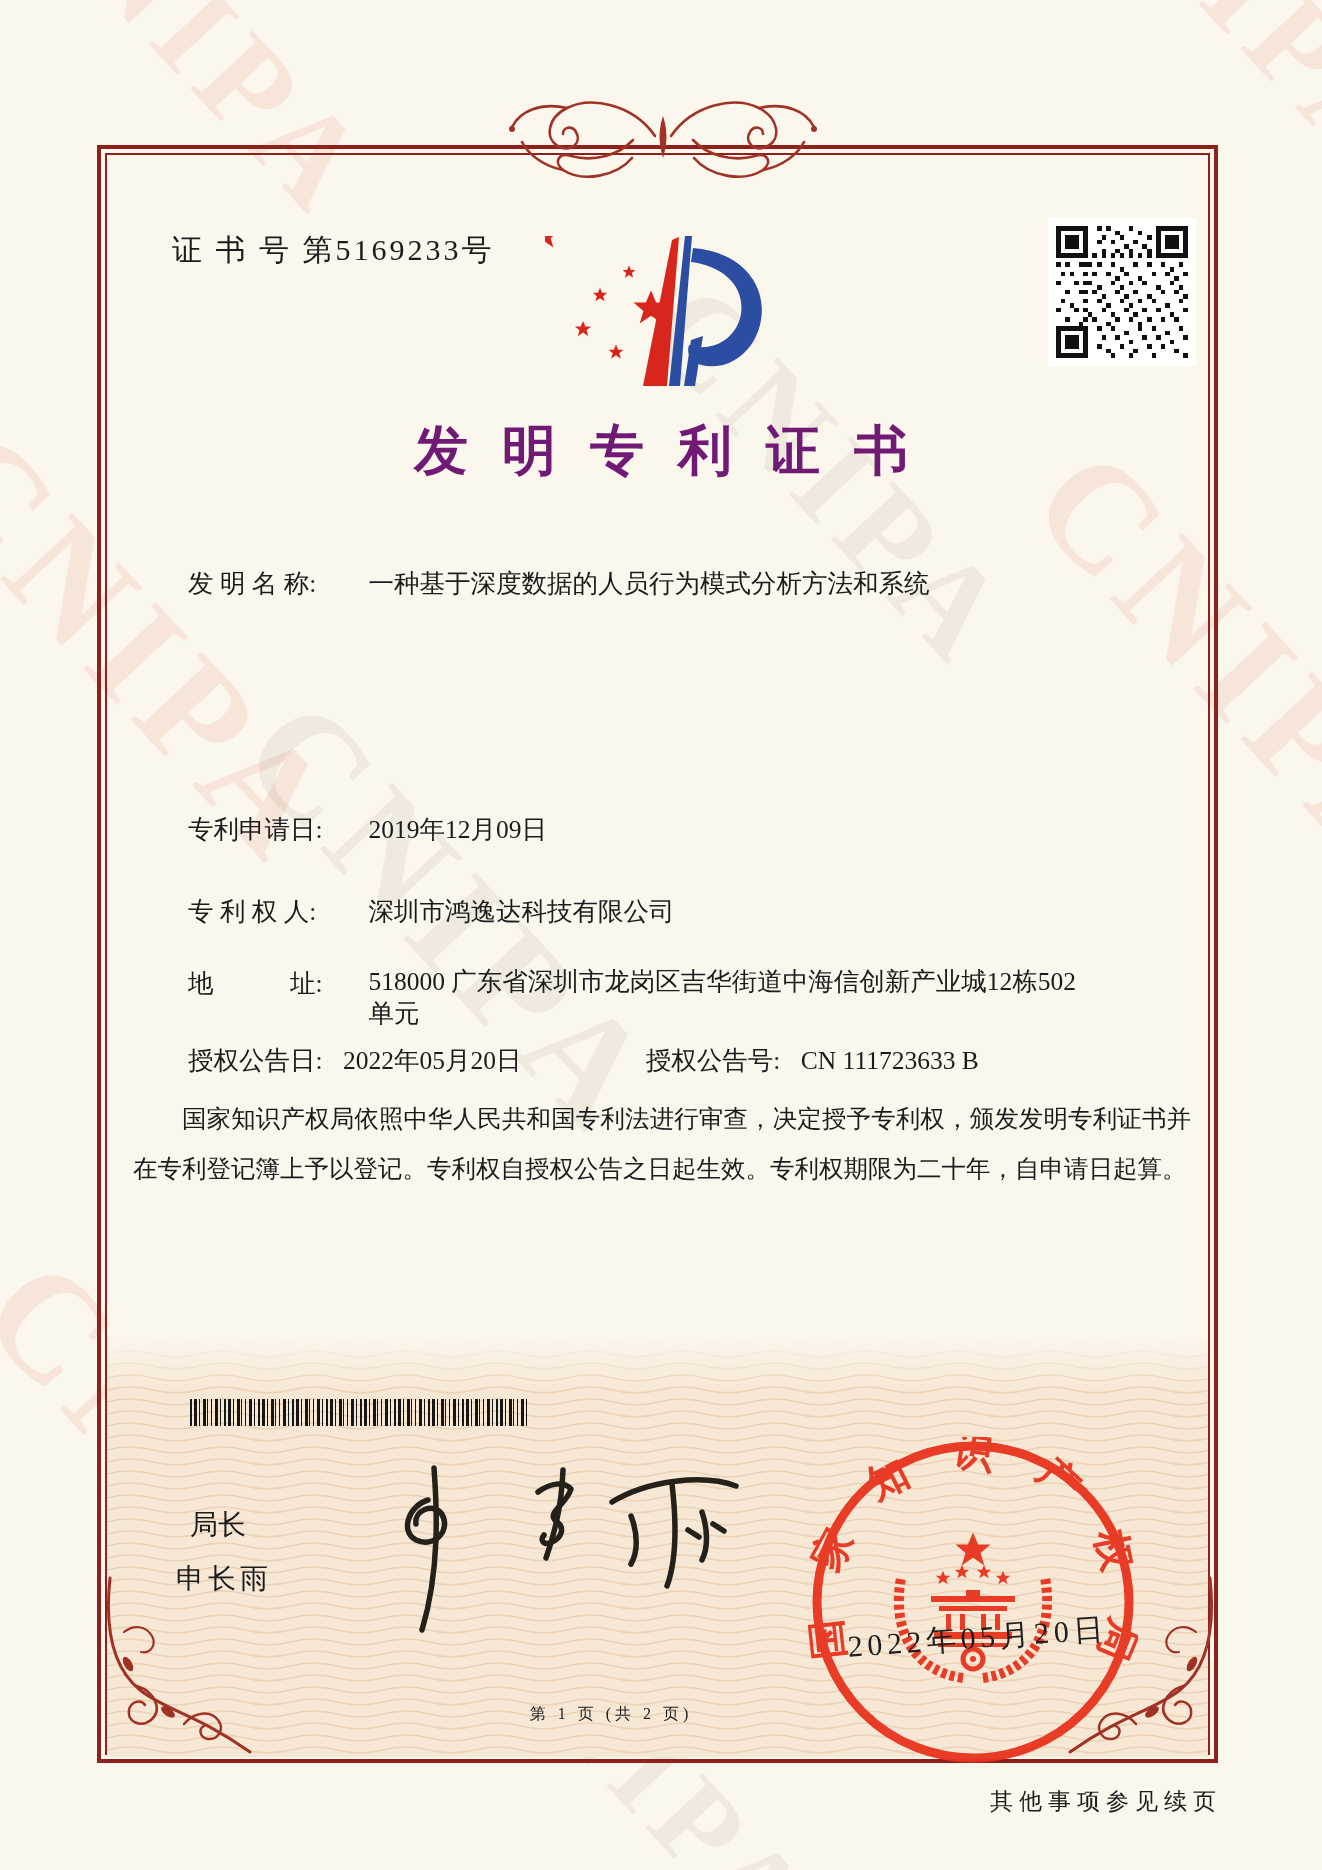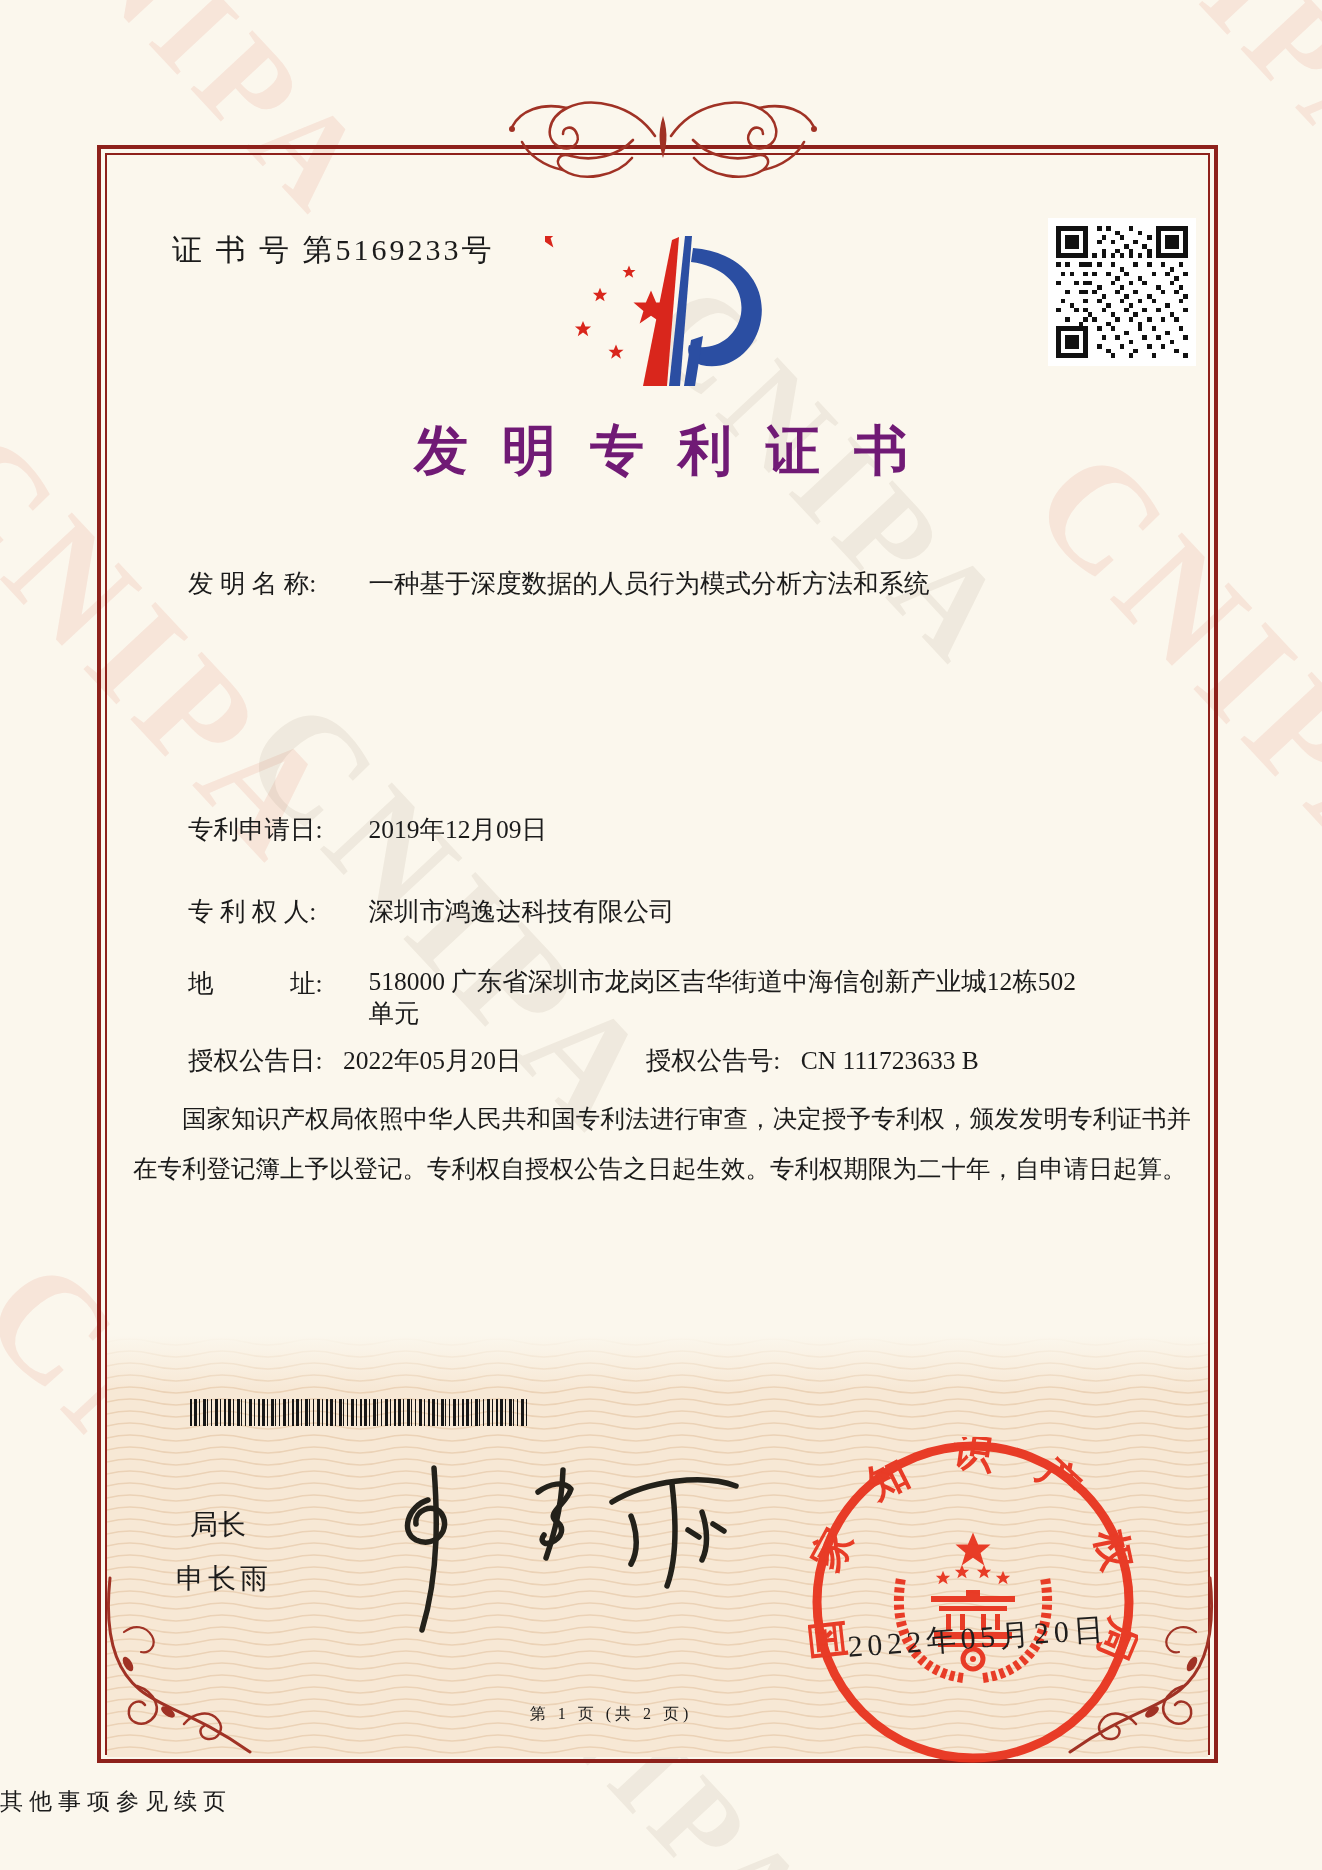--- a/index.html
+++ b/index.html
@@ -50,21 +50,21 @@
   #officer-title{position:absolute;left:190px;top:1506px;font-size:28px;
                  font-family:"Liberation Sans","DejaVu Sans",sans-serif;}
   #officer-name{position:absolute;left:176px;top:1560px;font-size:28px;letter-spacing:4px;
                 font-family:"Liberation Sans","DejaVu Sans",sans-serif;}
   #signature{position:absolute;left:350px;top:1458px;}
   
   #seal{position:absolute;left:808px;top:1437px;opacity:.95;}
   
   #page-info{position:absolute;left:50px;top:1704px;width:1122px;text-align:center;
              font-size:16px;letter-spacing:4px;}
-  #continuation{position:absolute;left:0;top:1786px;width:1222px;text-align:left;
+  #continuation{position:absolute;left:0;top:1786px;width:1222px;text-align:right;
                 font-size:23px;letter-spacing:6px;}
   
   .orn{position:absolute;}
 </style>
 </head>
 <body>
 
 <div id="page">
 
   <span class="wm pink" style="left:-40px;top:-50px;font-size:130px;">CNIPA</span>

